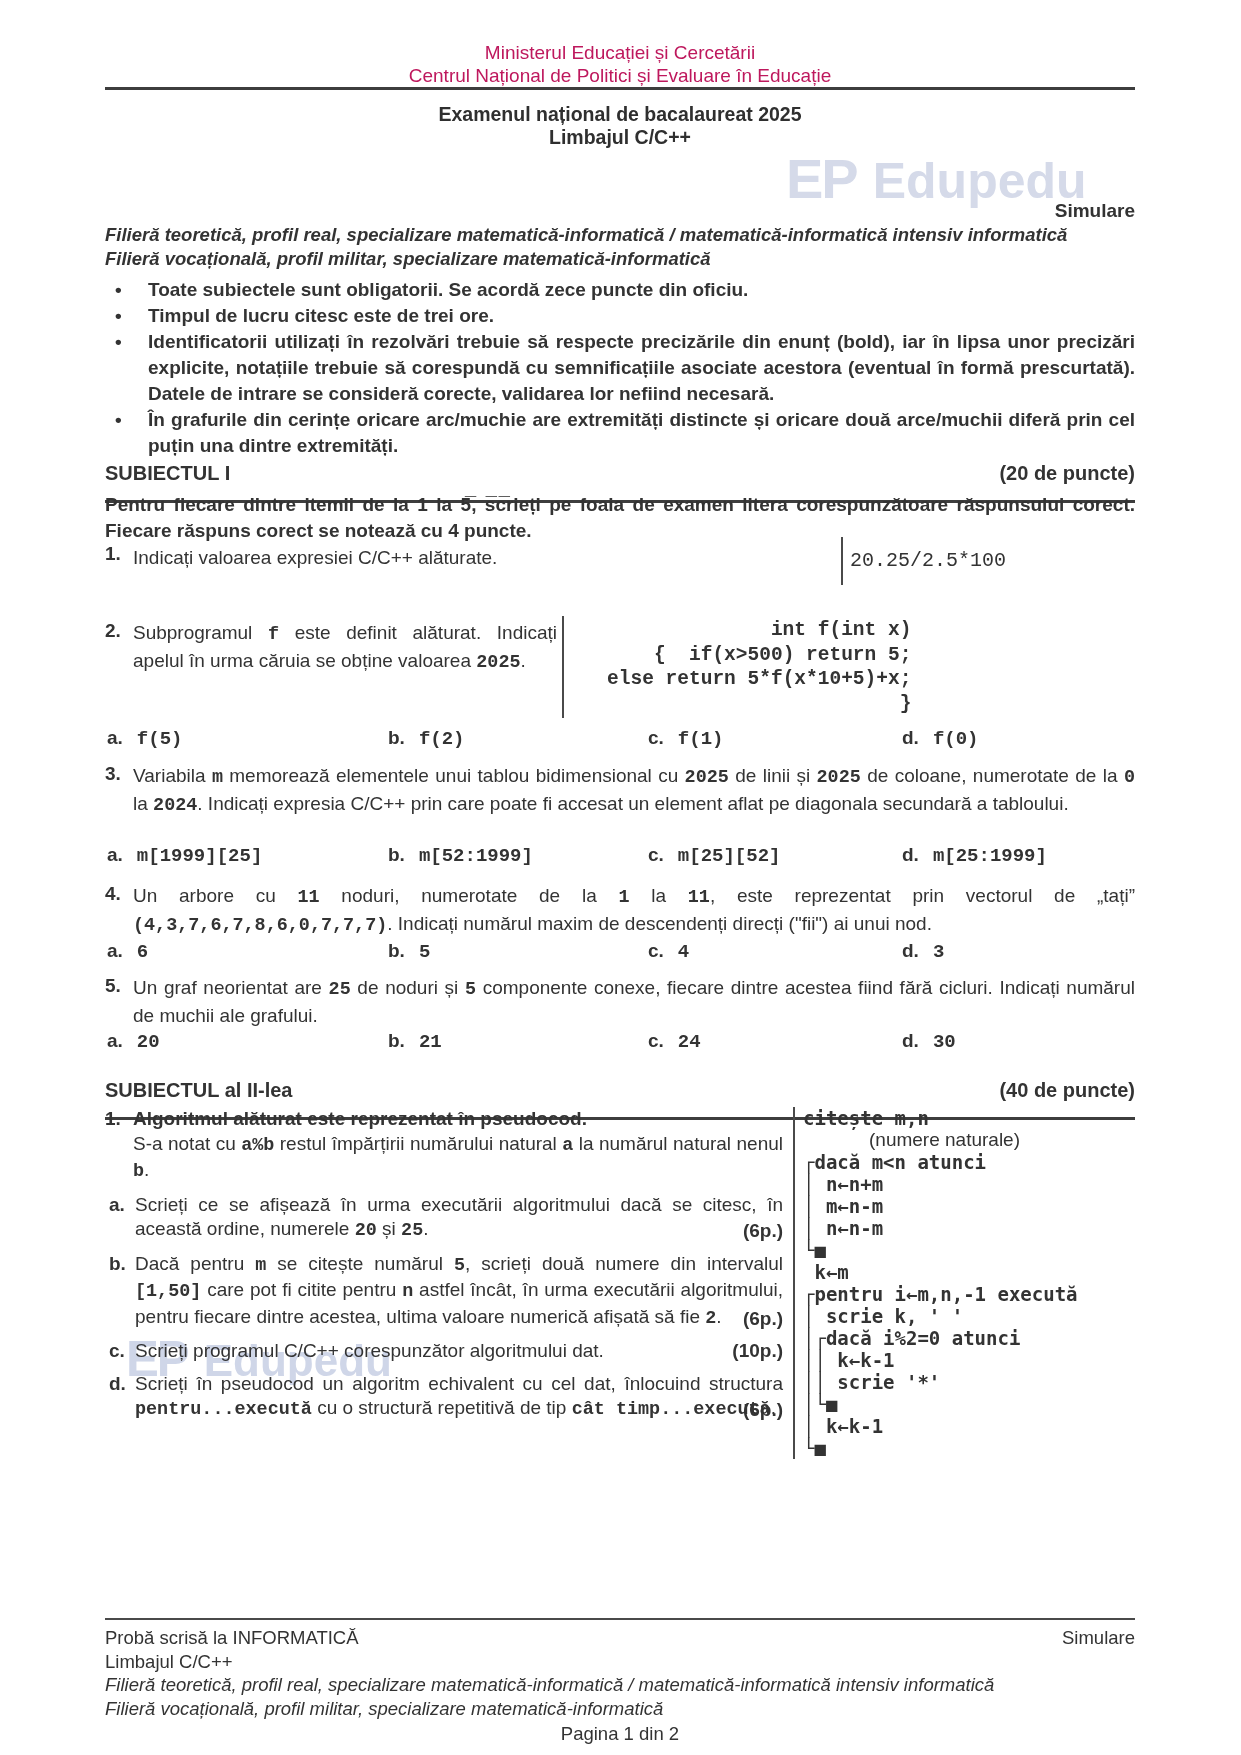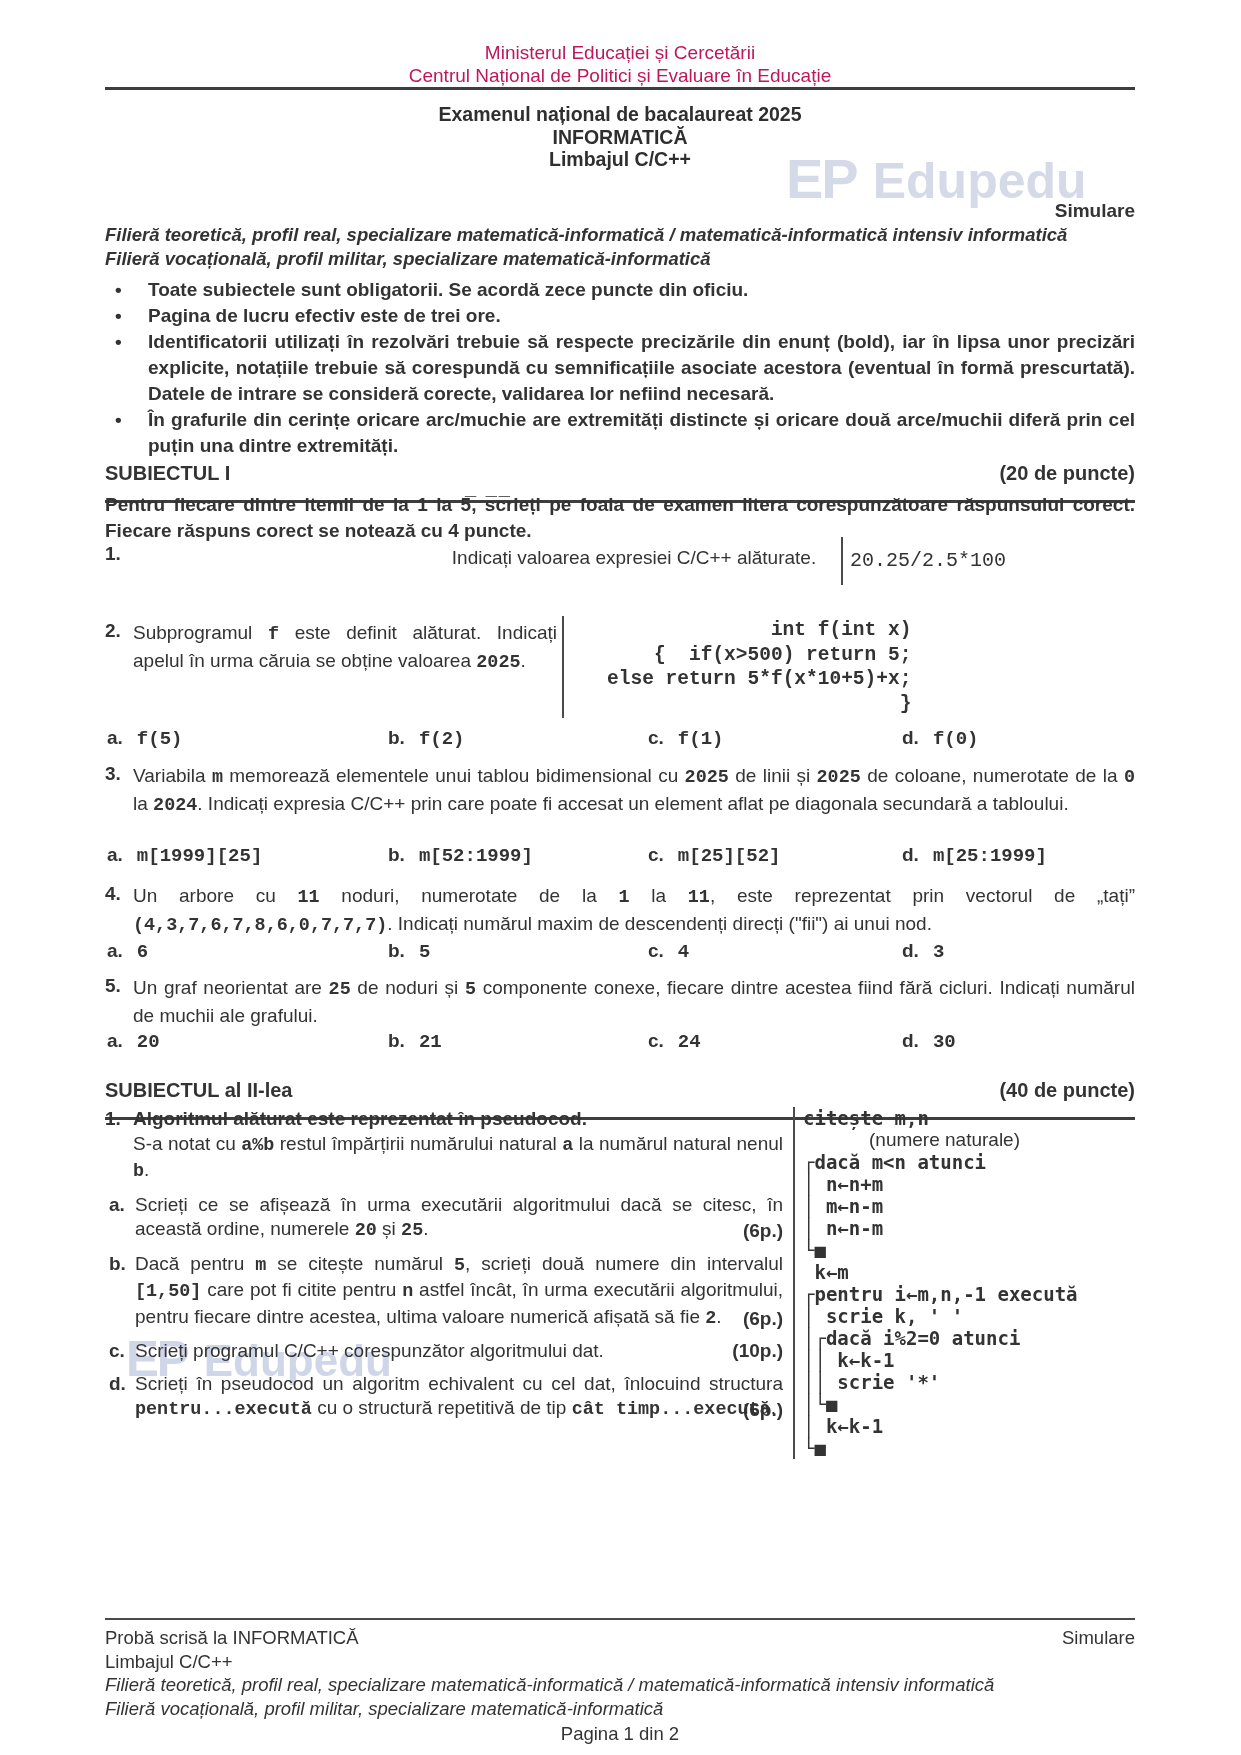--- a/index.html
+++ b/index.html
@@ -35,21 +35,21 @@
   .artifact{position:absolute;left:360px;bottom:2px;font-weight:bold;letter-spacing:2px;}
 
   .intro{top:492px;font-weight:bold;font-size:19px;line-height:26px;text-align:justify;}
 
   
   .q{position:absolute;}
   .qnum{position:absolute;left:0;top:0;font-weight:bold;font-size:19px;}
   .qtext{margin-left:28px;font-size:19px;text-align:justify;}
   .mono{font-family:"Liberation Mono",monospace;font-weight:bold;font-size:0.97em;}
   .q1{top:543px;}
-  .q1 .qtext{line-height:30px;text-align:center;}
+  .q1 .qtext{line-height:30px;text-align:left;}
   .aside1{position:absolute;left:736px;top:-6px;height:48px;border-left:2px solid #4a4a4a;
           padding:12px 0 0 7px;box-sizing:border-box;}
   .aside1 code{font-family:"Liberation Mono",monospace;font-weight:normal;font-size:20px;}
   .q2{top:620px;}
   .q2 .qtext{width:424px;line-height:25.5px;}
   .aside2{position:absolute;left:457px;top:-4px;border-left:2px solid #4a4a4a;padding:2px 0 2px 8px;text-align:right;}
   .aside2 pre{margin:0;font-family:"Liberation Mono",monospace;font-weight:bold;
               font-size:19.5px;line-height:24.5px;white-space:pre;}
   .q3{top:763px;} .q4{top:883px;} .q5{top:975px;}
   .q3 .qtext,.q4 .qtext,.q5 .qtext{line-height:26px;}
@@ -98,38 +98,37 @@
   </div>
 
   <div class="abs content head-center z1">
     <div>Ministerul Educației și Cercetării</div>
     <div>Centrul Național de Politici și Evaluare în Educație</div>
   </div>
   <div class="abs content rule1"></div>
 
   <div class="abs content title-block z1">
     <div>Examenul național de bacalaureat 2025</div>
-    <div>INFORMATICĂ</div>
     <div>Limbajul C/C++</div>
   </div>
   <div class="abs content simulare-top z1">Simulare</div>
 
   <div class="abs content filiera z1">
     <div>Filieră teoretică, profil real, specializare matematică-informatică / matematică-informatică intensiv informatică</div>
     <div>Filieră vocațională, profil militar, specializare matematică-informatică</div>
   </div>
 
   <div class="abs content notes z1">
     <div class="note">
       <span class="marker">•</span>
       <div class="ntext">Toate subiectele sunt obligatorii. Se acordă zece puncte din oficiu.</div>
     </div>
     <div class="note">
       <span class="marker">•</span>
-      <div class="ntext">Pagina de lucru efectiv este de trei ore.</div>
+      <div class="ntext">Timpul de lucru citesc este de trei ore.</div>
     </div>
     <div class="note">
       <span class="marker">•</span>
       <div class="ntext">Identificatorii utilizați în rezolvări trebuie să respecte precizările din enunț (bold), iar în lipsa unor precizări explicite, notațiile trebuie să corespundă cu semnificațiile asociate acestora (eventual în formă prescurtată). Datele de intrare se consideră corecte, validarea lor nefiind necesară.</div>
     </div>
     <div class="note">
       <span class="marker">•</span>
       <div class="ntext">În grafurile din cerințe oricare arc/muchie are extremități distincte și oricare două arce/muchii diferă prin cel puțin una dintre extremități.</div>
     </div>
   </div>

